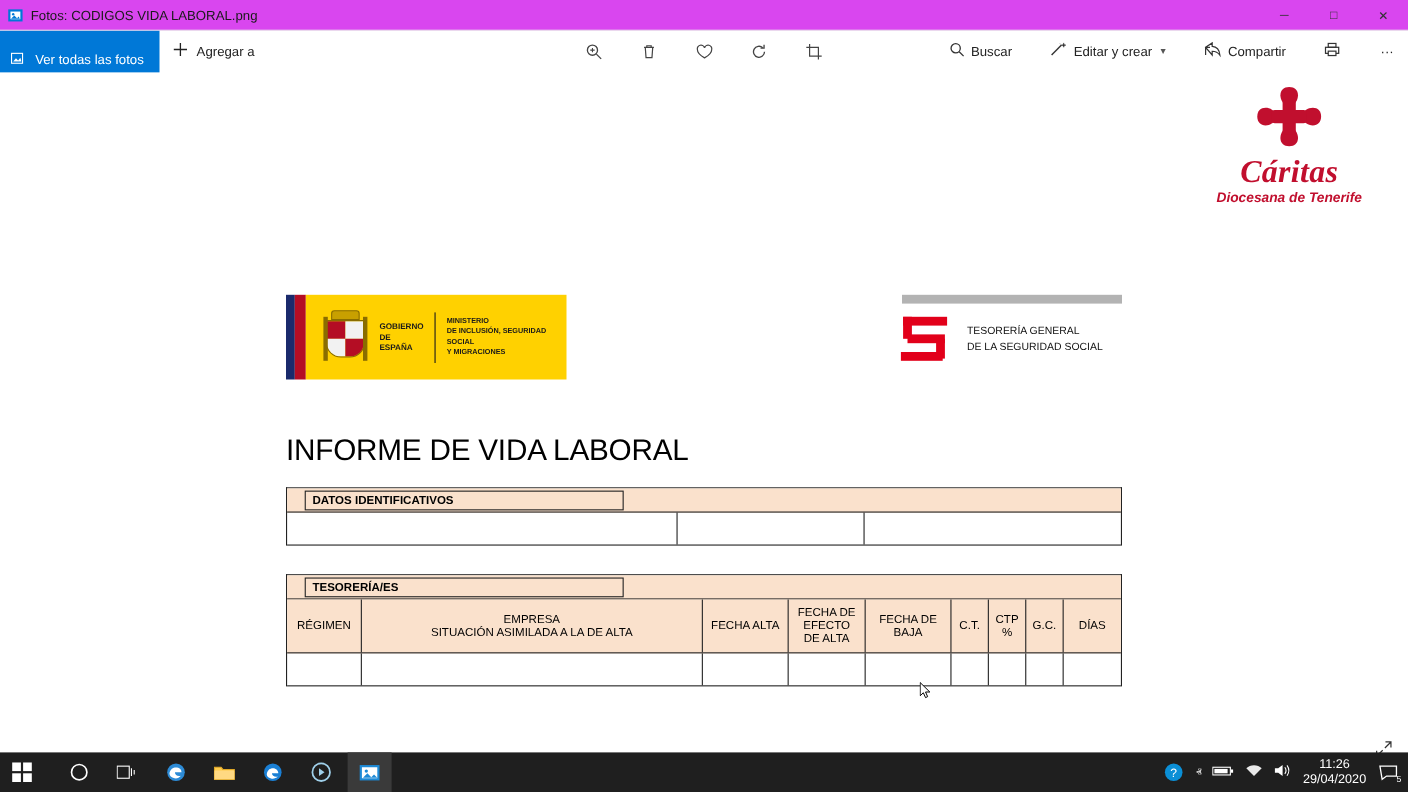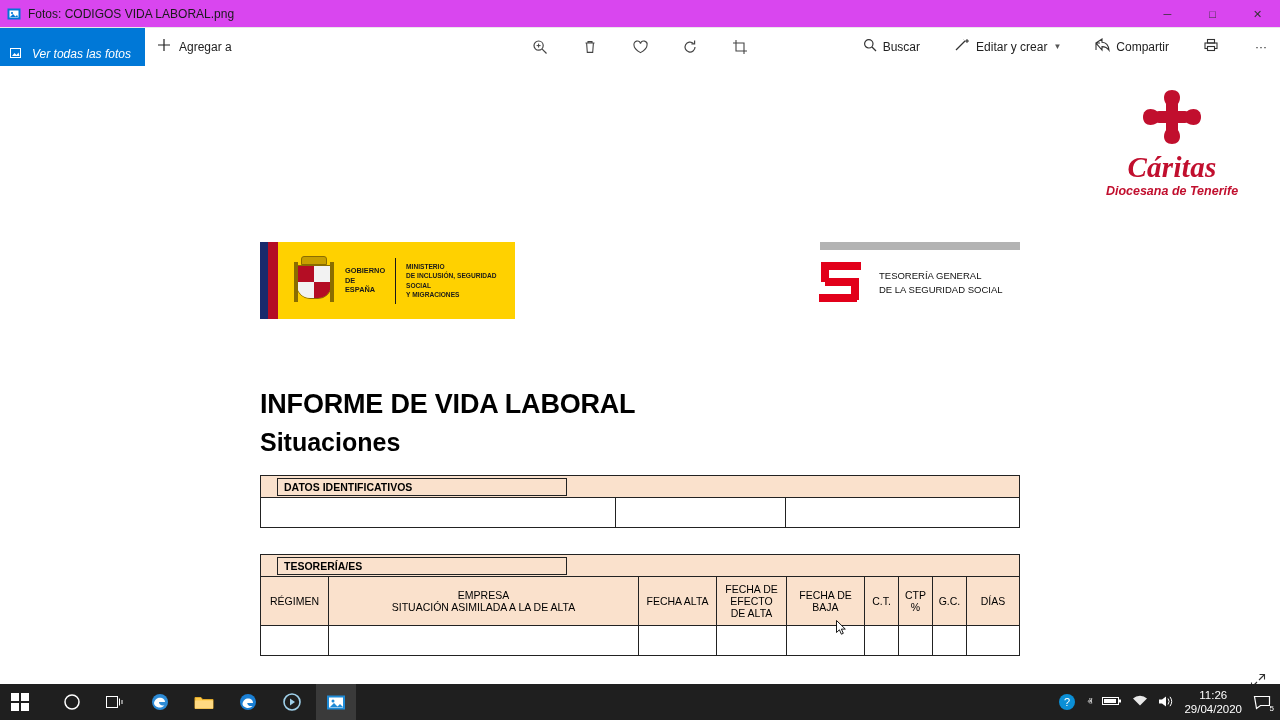--- a/index.html
+++ b/index.html
@@ -51,21 +51,20 @@
   .see-all {
     background: #0078d7;
     color: #fff;
     height: 38px;
     display: flex;
     align-items: center;
     gap: 8px;
     padding: 15px 14px 0 10px;
     font-size: 12px;
     white-space: nowrap;
-    font-style: italic;
   }
   .add-to {
     display: flex;
     align-items: center;
     gap: 8px;
     padding: 0 12px;
     height: 38px;
     font-size: 12px;
     color: #222;
   }
@@ -111,21 +110,21 @@
     position: relative;
     height: 634px;
     background: #ffffff;
     overflow: hidden;
   }
 
   
   .caritas {
     position: absolute;
     right: 28px;
-    top: 22px;
+    top: 11px;
     width: 160px;
     text-align: center;
     color: #c10f2e;
   }
   .caritas .cross { display: block; margin: 0 auto 4px; }
   .caritas .c-name {
     font-family: "Liberation Serif", serif;
     font-style: italic;
     font-weight: bold;
     font-size: 29px;
@@ -136,21 +135,21 @@
     font-size: 12.5px;
     font-weight: bold;
     font-style: italic;
     margin-top: 2px;
   }
 
   
   .doc {
     position: absolute;
     left: 260px;
-    top: 176px;
+    top: 202px;
     width: 760px;
   }
   .head-row { display: flex; justify-content: space-between; align-items: flex-start; }
 
   
   .gob {
     width: 255px; height: 77px;
     display: flex;
     border: 0;
   }
@@ -230,23 +229,23 @@
   .tgss .t1 { left: 6px; top: 2px; width: 40px; height: 8px; }
   .tgss .t2 { left: 6px; top: 2px; width: 8px; height: 20px; }
   .tgss .t3 { left: 10px; top: 18px; width: 34px; height: 8px; }
   .tgss .t4 { left: 36px; top: 22px; width: 8px; height: 18px; }
   .tgss .t5 { left: 4px; top: 34px; width: 38px; height: 8px; }
   .tgss .tt {
     font-size: 9.5px; line-height: 1.5; color: #111;
   }
 
   .doc-title {
-    margin-top: 70px;
+    margin-top: 49px;
     font-size: 27px;
-    font-weight: bold;
+    font-weight: normal;
     letter-spacing: -0.2px;
   }
   .doc-sub {
     font-size: 25px;
     font-weight: bold;
     margin-top: 8px;
   }
 
   
   .tbl { margin-top: 18px; border: 1px solid #222; border-bottom: none; width: 760px; }
@@ -518,21 +517,20 @@
           </div>
           <div class="tt">
             <div>TESORERÍA GENERAL</div>
             <div>DE LA SEGURIDAD SOCIAL</div>
           </div>
         </div>
       </div>
     </div>
 
     <div class="doc-title">INFORME DE VIDA LABORAL</div>
-    <div class="doc-sub">Situaciones</div>
 
     <div class="tbl">
       <div class="band">
         <div class="tag">DATOS IDENTIFICATIVOS</div>
       </div>
       <div class="body-row">
         <div class="body-cell" style="width:355px"></div>
         <div class="body-cell" style="width:170px"></div>
         <div class="body-cell" style="width:233px"></div>
       </div>

